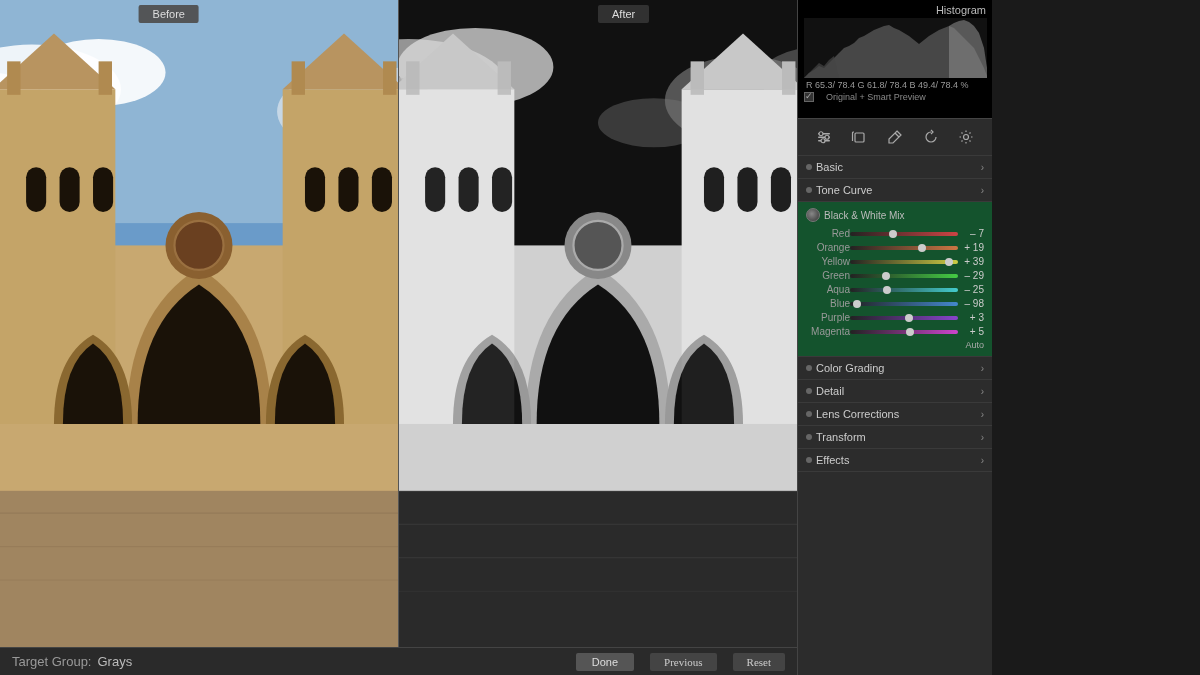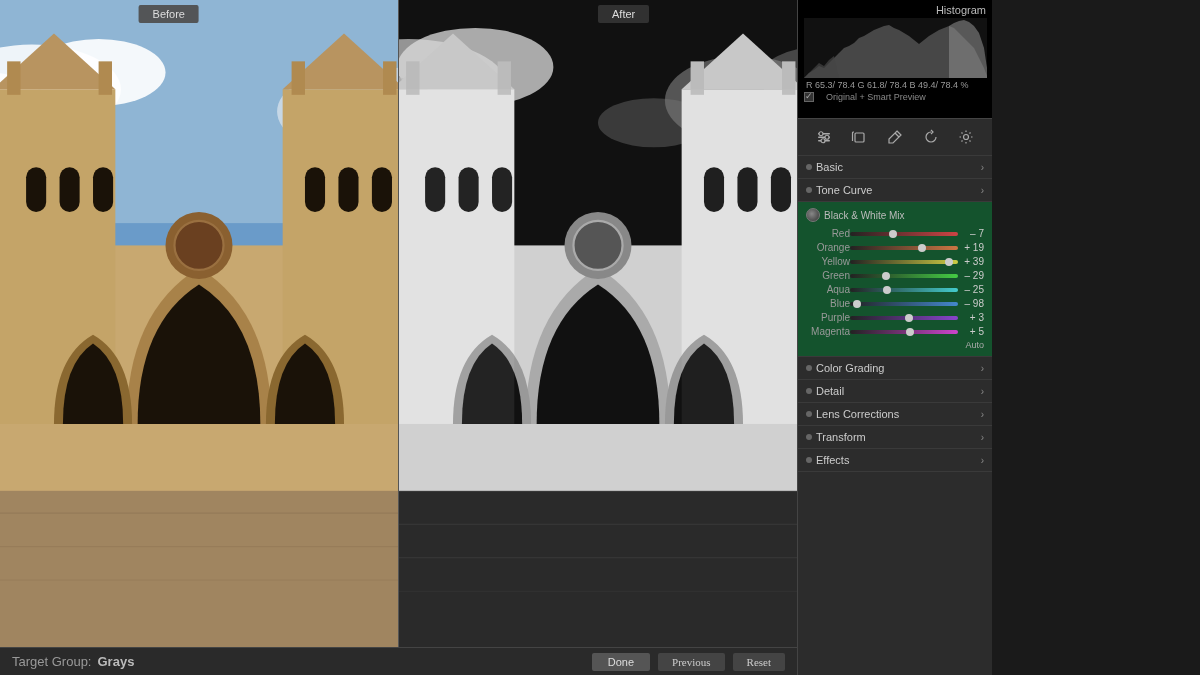--- a/index.html
+++ b/index.html
@@ -86,21 +86,21 @@
       display: flex;
       align-items: center;
       gap: 6px;
       color: #999;
       font-size: 13px;
     }
 
     .bottom-right {
       display: flex;
       align-items: center;
-      gap: 8px;
+      gap: 16px;
     }
 
     .btn-done {
       background: #555;
       color: #ddd;
       border: none;
       padding: 3px 16px;
       font-size: 11px;
       cursor: pointer;
       border-radius: 2px;
@@ -494,21 +494,21 @@
 
         <div class="tab-after">
           <span>After</span>
         </div>
       </div>
     </div>
 
     <div class="bottom-bar">
       <div class="bottom-left">
         <span>Target Group:</span>
-        <span style="color:#bbb;font-weight:bold;">Grays</span>
+        <span style="color:#bbb;">Grays</span>
       </div>
       <div class="bottom-right">
         <button class="btn-done">Done</button>
         <button class="btn-nav">Previous</button>
         <button class="btn-nav">Reset</button>
       </div>
     </div>
   </div>
 
   <div class="right-panel">

